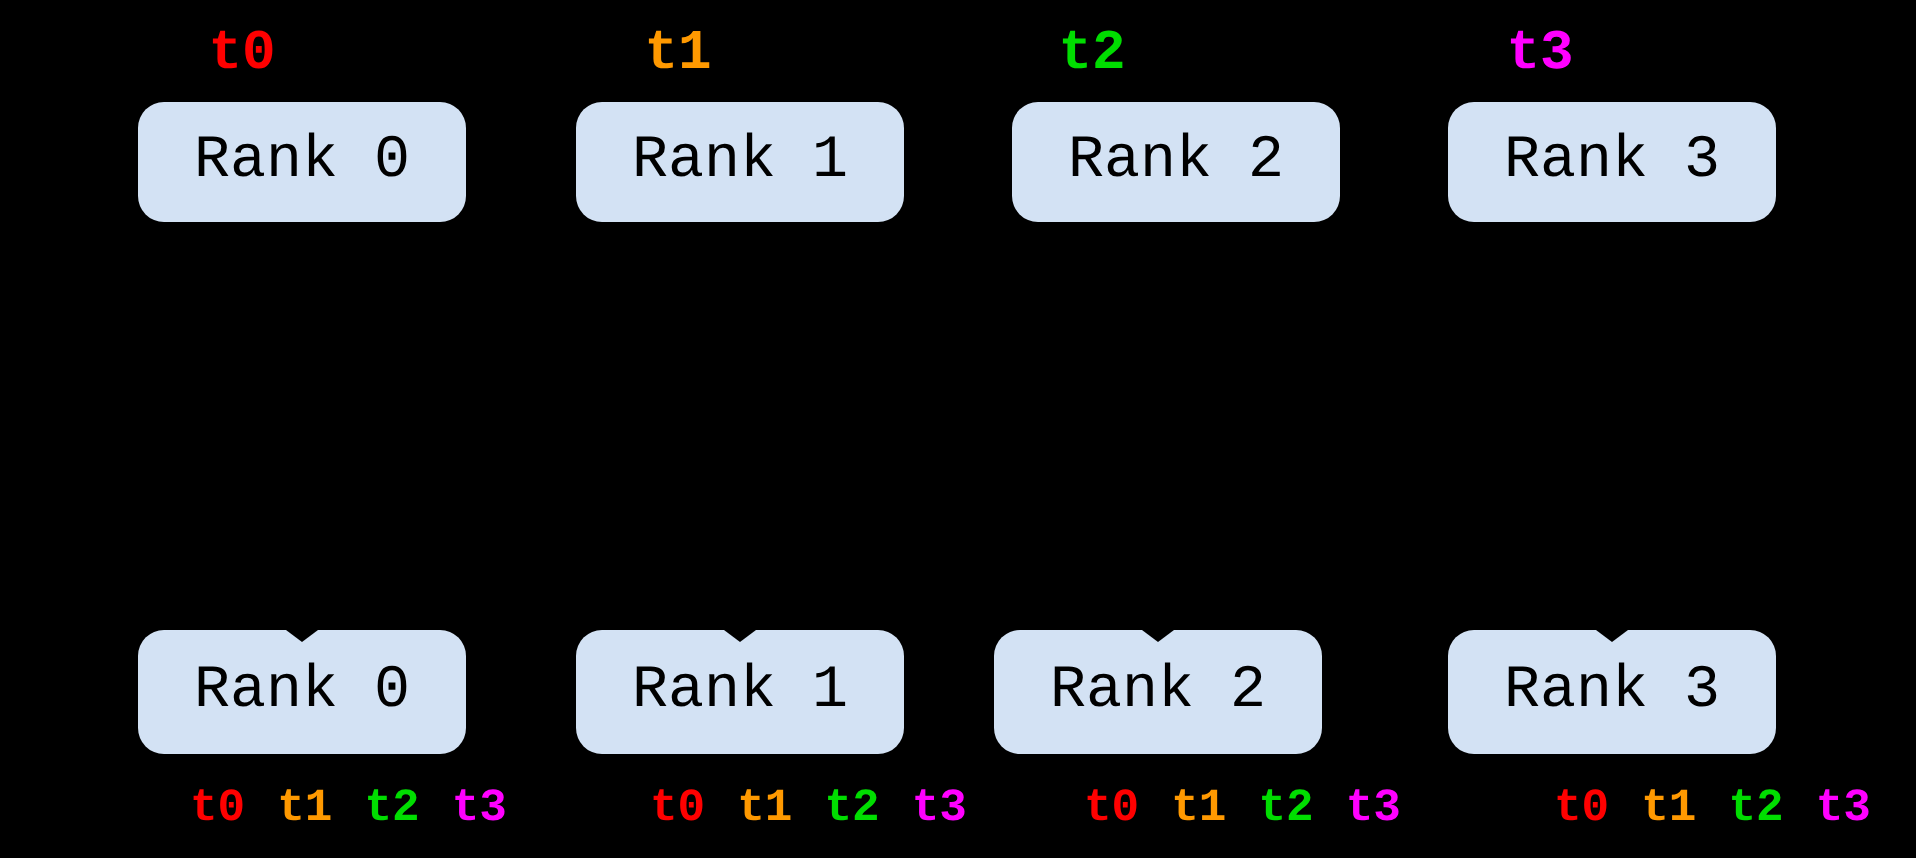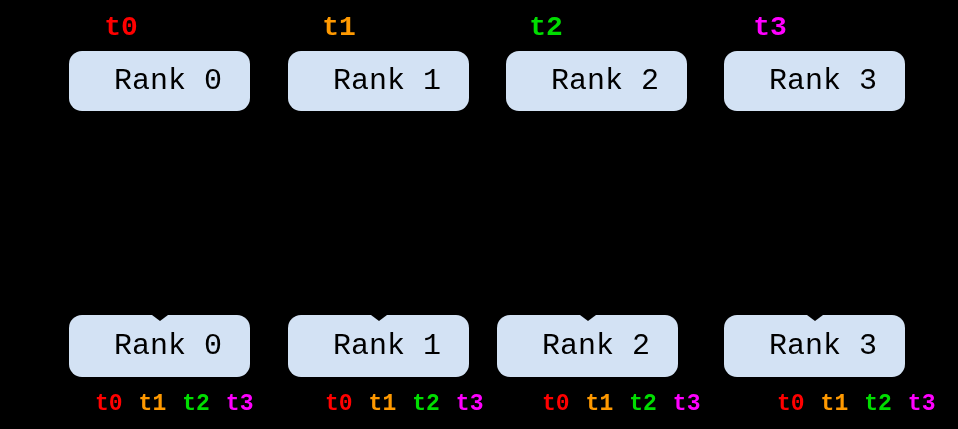--- a/index.html
+++ b/index.html
@@ -9,21 +9,21 @@
     background: #000;
     overflow: hidden;
     font-family: Liberation Mono, monospace;
   }
   .rankbox {
     position: absolute;
     width: 164px; height: 60px;
     background: #d3e2f4;
     border-radius: 13px;
     display: flex; align-items: center; justify-content: center;
-    font-size: 30px; font-weight: 400; color: #000; padding-left: 17px;
+    font-size: 30px; font-weight: 400; color: #000;
   }
   .row-top    { top: 51px; }
   .row-bottom { top: 315px; height: 62px; }
   .tlabel {
     position: absolute; top: 12px;
     font-size: 28px; font-weight: 700; line-height: 32px;
     transform: translateX(-50%);
     white-space: nowrap;
   }
   .tgroup {

